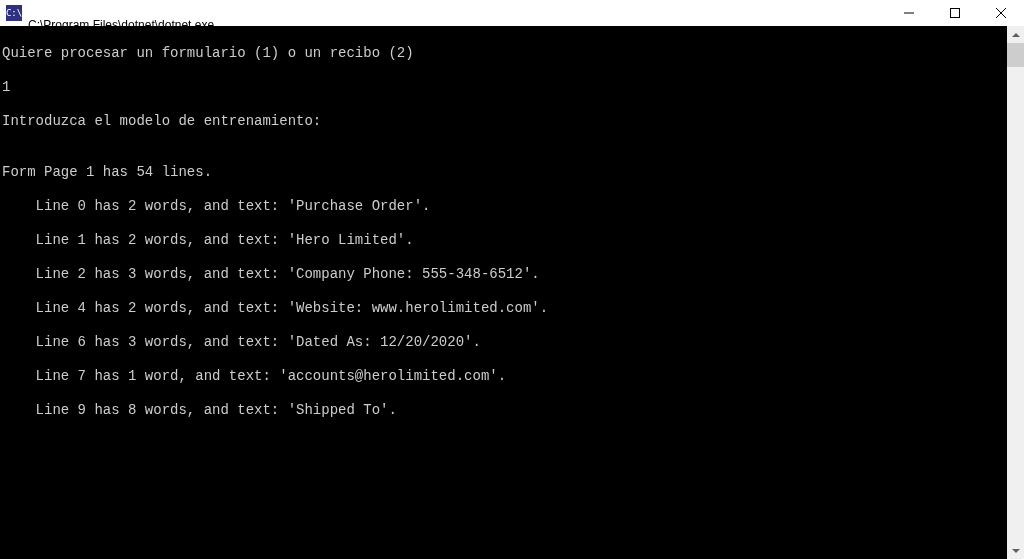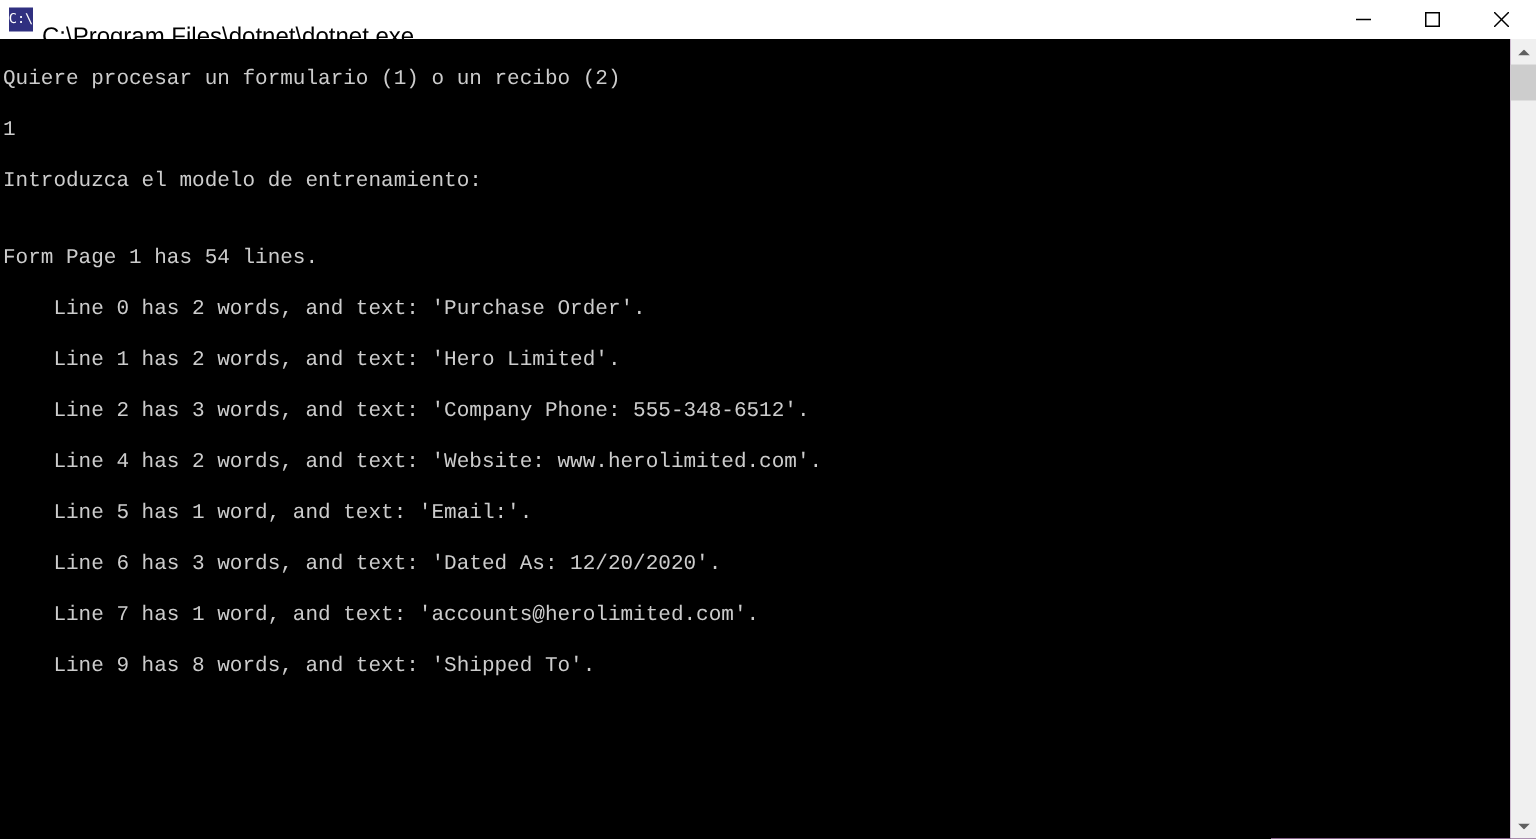--- a/index.html
+++ b/index.html
@@ -30,21 +30,21 @@
       margin-right: 6px;
       background: #303080;
       color: #fff;
       font-size: 9px;
       display: flex;
       align-items: center;
       justify-content: center;
       font-family: monospace;
     }
     .title-text {
-      font-size: 16px;
+      font-size: 12px;
       color: #000;
       flex: 1;
       margin-top: 24px;
     }
     .window-controls {
       display: flex;
     }
     .window-btn {
       width: 46px;
       height: 26px;
@@ -55,21 +55,21 @@
       font-size: 11px;
       cursor: pointer;
     }
     .window-btn svg {
       width: 10px;
       height: 10px;
     }
     .console-wrapper {
       flex: 1;
       display: flex;
-      background: #d946ef;
+      background: #404040;
       overflow: hidden;
     }
     .console {
       flex: 1;
       background: #000000;
       color: #cccccc;
       font-family: Consolas, "Courier New", monospace;
       font-size: 14px;
       line-height: 17px;
       padding: 2px 2px;
@@ -142,21 +142,20 @@
   <div class="console">
 <div class="line">Quiere procesar un formulario (1) o un recibo (2)</div>
 <div class="line">1</div>
 <div class="line">Introduzca el modelo de entrenamiento:</div>
 <div class="line"></div>
 <div class="line">Form Page 1 has 54 lines.</div>
 <div class="line">    Line 0 has 2 words, and text: 'Purchase Order'.</div>
 <div class="line">    Line 1 has 2 words, and text: 'Hero Limited'.</div>
 <div class="line">    Line 2 has 3 words, and text: 'Company Phone: 555-348-6512'.</div>
 <div class="line">    Line 4 has 2 words, and text: 'Website: www.herolimited.com'.</div>
-<div class="line">    Line 5 has 1 word, and text: 'Email:'.</div>
 <div class="line">    Line 6 has 3 words, and text: 'Dated As: 12/20/2020'.</div>
 <div class="line">    Line 7 has 1 word, and text: 'accounts@herolimited.com'.</div>
 <div class="line">    Line 9 has 8 words, and text: 'Shipped To'.</div>
 
 
 
 
 
 
 

